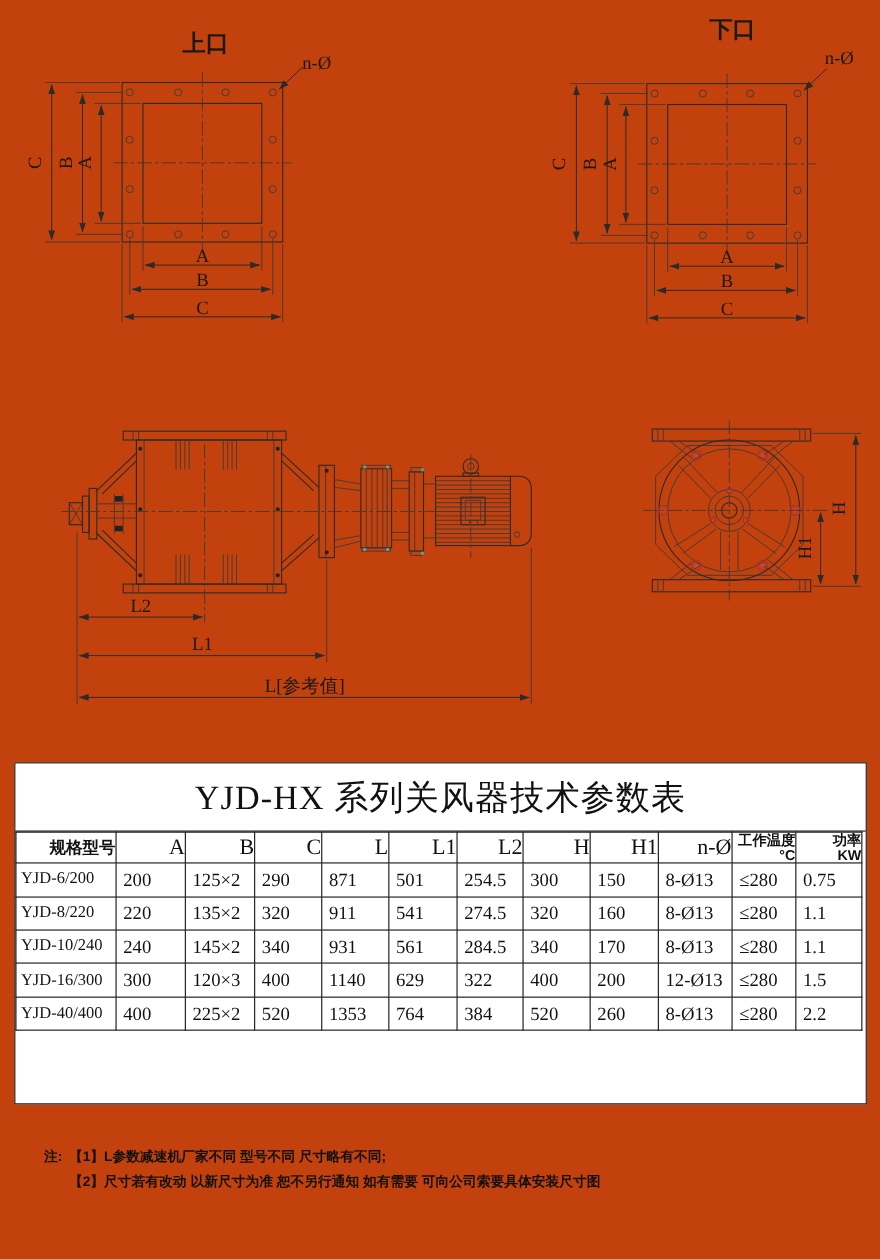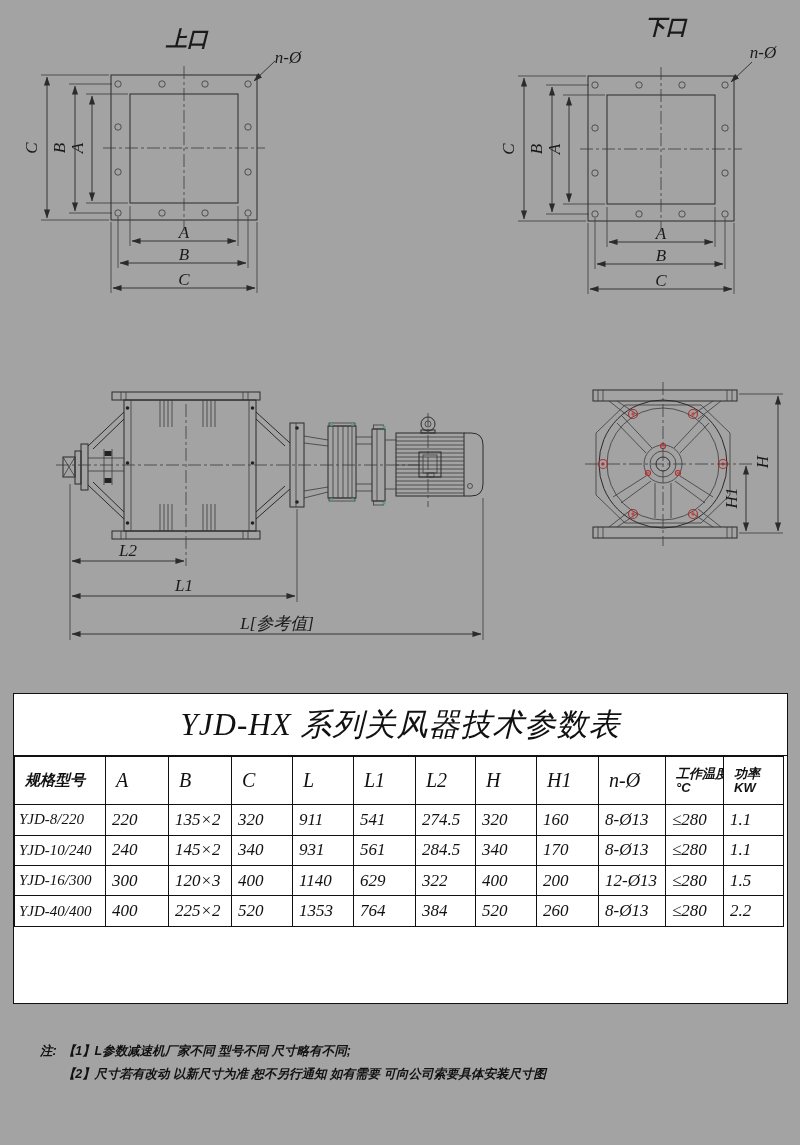--- a/index.html
+++ b/index.html
@@ -1,38 +1,38 @@
 <!DOCTYPE html>
 <html><head>
 <meta charset="utf-8">
 <style>
   html,body{margin:0;padding:0;background:#e8e8e8;}
-  #page{position:relative;width:800px;height:1145px;background:#a3a3a3;overflow:hidden;
-        font-family:"Liberation Serif","DejaVu Serif",serif;color:#111;font-style:italic;}
+  #page{position:relative;width:800px;height:1145px;background:#c2410c;overflow:hidden;
+        font-family:"Liberation Serif","DejaVu Serif",serif;color:#111;}
   svg{position:absolute;left:0;top:0;}
   svg text{fill:#1a1a1a;}
   .ln{stroke:#2b2b2b;stroke-width:1;fill:none;}
   .lnthin{stroke:#3a3a3a;stroke-width:0.8;fill:none;}
   .cl{stroke:#3a3a3a;stroke-width:0.8;fill:none;stroke-dasharray:13 3 3 3;}
   .dim{stroke:#2b2b2b;stroke-width:0.9;fill:none;}
   .boltdot{fill:#222;}
   .redbolt{stroke:#b03030;stroke-width:1.2;fill:none;}
   .redcore{fill:#c24848;}
   .tealdot{fill:#5a9e8f;}
   .cadtext-lg{font-family:"Liberation Serif","DejaVu Serif",serif;font-size:17px;}
   .cjktitle{font-family:"Liberation Serif","DejaVu Serif",serif;font-size:21px;font-weight:bold;}
   
   #spec-table-frame{position:absolute;left:13px;top:693px;width:775px;height:311px;
      border:1.6px solid #111;box-sizing:border-box;background:#fff;}
   #spec-title{height:61px;line-height:61px;text-align:center;font-size:31px;letter-spacing:1px;
      border-bottom:1px solid #111;white-space:nowrap;}
   table.spec{border-collapse:collapse;table-layout:fixed;width:769px;}
   table.spec th,table.spec td{border:1px solid #111;padding:0 0 0 6px;text-align:left;
      overflow:hidden;white-space:nowrap;}
-  table.spec th{height:27px;text-align:left;padding:10px;font-weight:normal;font-size:20px;}
+  table.spec th{height:27px;text-align:right;padding:0;font-weight:normal;font-size:20px;}
   table.spec th.cjk{font-family:"Liberation Sans","DejaVu Sans",sans-serif;font-weight:bold;font-size:15px;}
   table.spec th.small{font-family:"Liberation Sans","DejaVu Sans",sans-serif;font-weight:bold;font-size:13px;line-height:1.05;}
   table.spec td{height:29.4px;font-size:17px;}
   table.spec td.model{font-size:15px;padding-left:4px;}
   
   #notes{position:absolute;left:40px;top:1040px;display:flex;gap:6px;
      font-family:"Liberation Sans","DejaVu Sans",sans-serif;font-weight:bold;font-size:12.5px;line-height:23px;color:#111;}
 </style>
 </head>
 <body>
@@ -269,20 +269,34 @@
       <th class="small">
         <div>工作温度</div>
         <div>°C</div>
       </th>
       <th class="small">
         <div>功率</div>
         <div>KW</div>
       </th>
     </tr>
     <tr>
+      <td class="model">YJD-6/200</td>
+      <td>200</td>
+      <td>125×2</td>
+      <td>290</td>
+      <td>871</td>
+      <td>501</td>
+      <td>254.5</td>
+      <td>300</td>
+      <td>150</td>
+      <td>8-Ø13</td>
+      <td>≤280</td>
+      <td>0.75</td>
+    </tr>
+    <tr>
       <td class="model">YJD-8/220</td>
       <td>220</td>
       <td>135×2</td>
       <td>320</td>
       <td>911</td>
       <td>541</td>
       <td>274.5</td>
       <td>320</td>
       <td>160</td>
       <td>8-Ø13</td>

